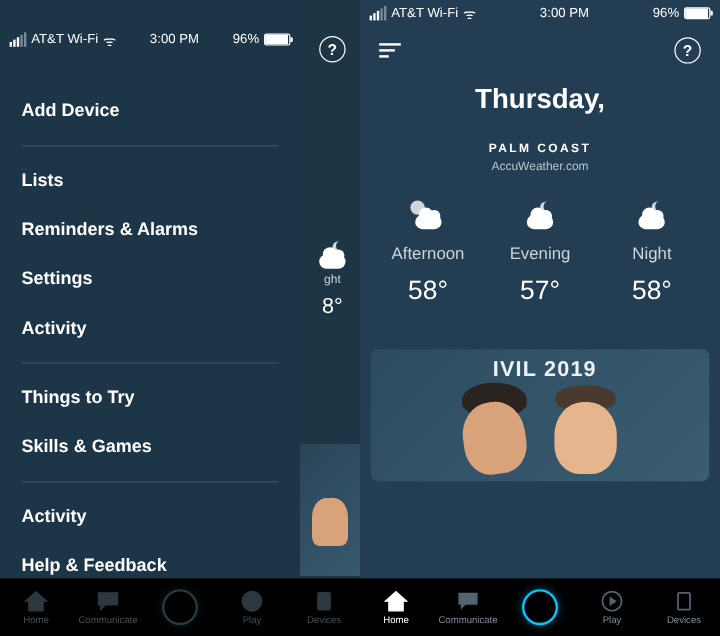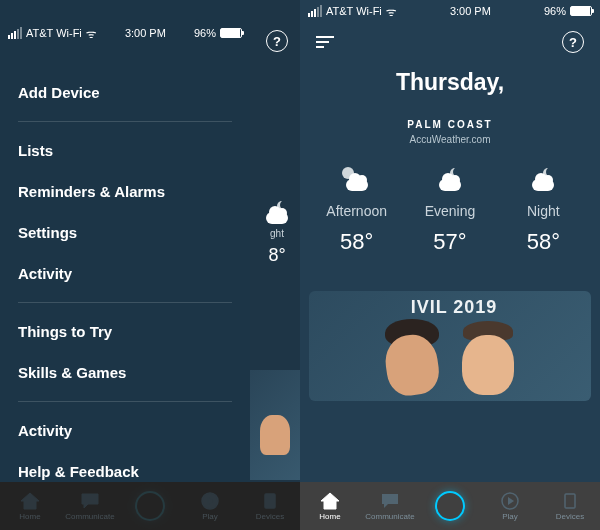--- a/index.html
+++ b/index.html
@@ -137,21 +137,21 @@
     position:absolute; bottom:6px; left:9px;
   }
   .hair1 { position:absolute; top:-4px; left:8px; width:54px; height:28px; background:#2b2320; border-radius:50% 50% 40% 40%;}
   .hair2 { position:absolute; top:-2px; left:10px; width:50px; height:20px; background:#4a392e; border-radius:50% 50% 30% 30%;}
   .face.left .head { transform: rotate(-8deg);}
   .face.right .head { background:#e6b58d; }
 
   
   .tab-bar {
     position:absolute; bottom:0; left:0; right:0; height:48px;
-    background:#404040; display:flex; justify-content:space-around; align-items:center;
+    background:#000000; display:flex; justify-content:space-around; align-items:center;
     z-index:6;
   }
   .tab { flex:1; display:flex; flex-direction:column; align-items:center; gap:2px; cursor:pointer;}
   .tab-label { font-size:8px; color:#7c8e99; }
   .tab.active .tab-label { color:#fff; }
   .ticon { width:20px; height:18px; position:relative; }
   .dimmed .ticon svg path, .dimmed .ticon svg rect, .dimmed .ticon svg circle, .dimmed .ticon svg polygon { fill:#516470; stroke:#516470;}
   .tab.active .ticon svg path, .tab.active .ticon svg rect, .tab.active .ticon svg polygon { fill:#fff; stroke:#fff;}
 
   .alexa-ring {

